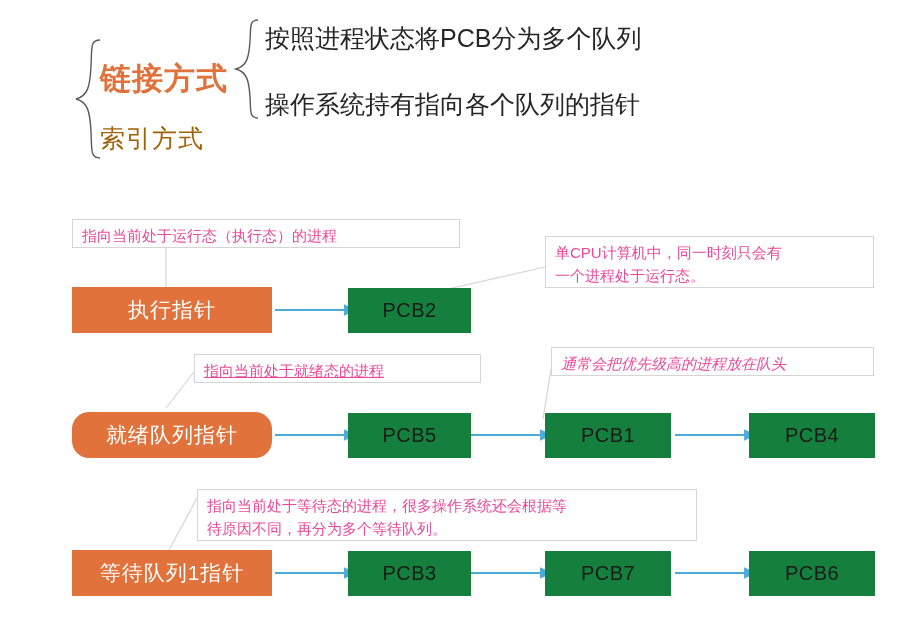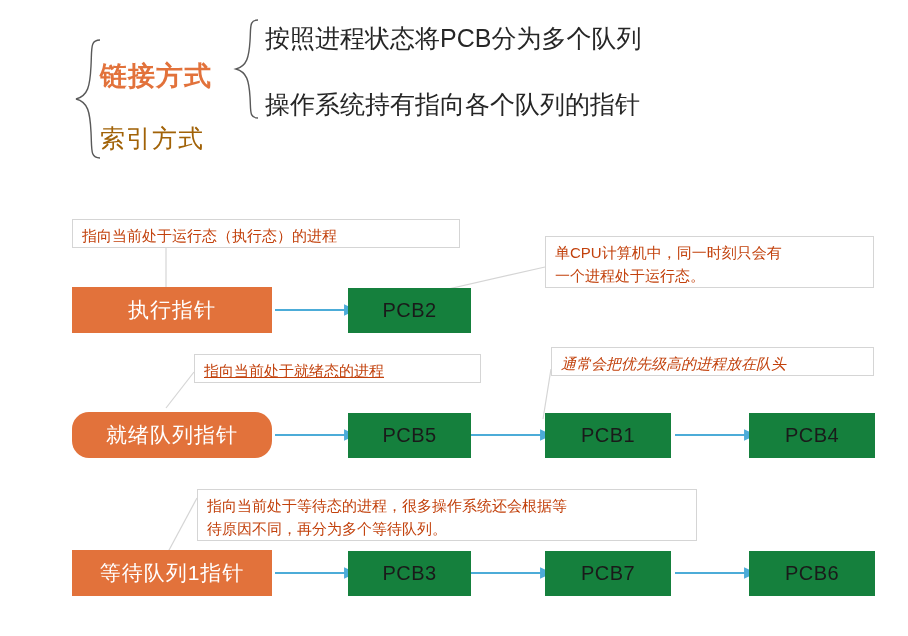--- a/index.html
+++ b/index.html
@@ -22,21 +22,21 @@
   }
 
   
   .brace-svg { position: absolute; overflow: visible; }
 
   .lbl-link {
     position: absolute;
     left: 100px;
     top: 58px;
     width: 160px;
-    font-size: 27px;
+    font-size: 31px;
     font-weight: bold;
     color: #E2723B;
     letter-spacing: 1px;
     white-space: nowrap;
   }
   .lbl-index {
     position: absolute;
     left: 100px;
     top: 122px;
     width: 160px;
@@ -83,21 +83,21 @@
     display: flex;
     align-items: center;
     justify-content: center;
     box-sizing: border-box;
     letter-spacing: 0.5px;
   }
   .note-box {
     position: absolute;
     border: 1px solid #D5D5D5;
     background: #ffffff;
-    color: #c2410c;
+    color: #ec4899;
     font-size: 15px;
     line-height: 1.45;
     padding: 5px 9px;
     box-sizing: border-box;
     white-space: pre-line;
   }
   .note-box.two-line { line-height: 1.5; }
 
   svg.connectors {
     position: absolute;

